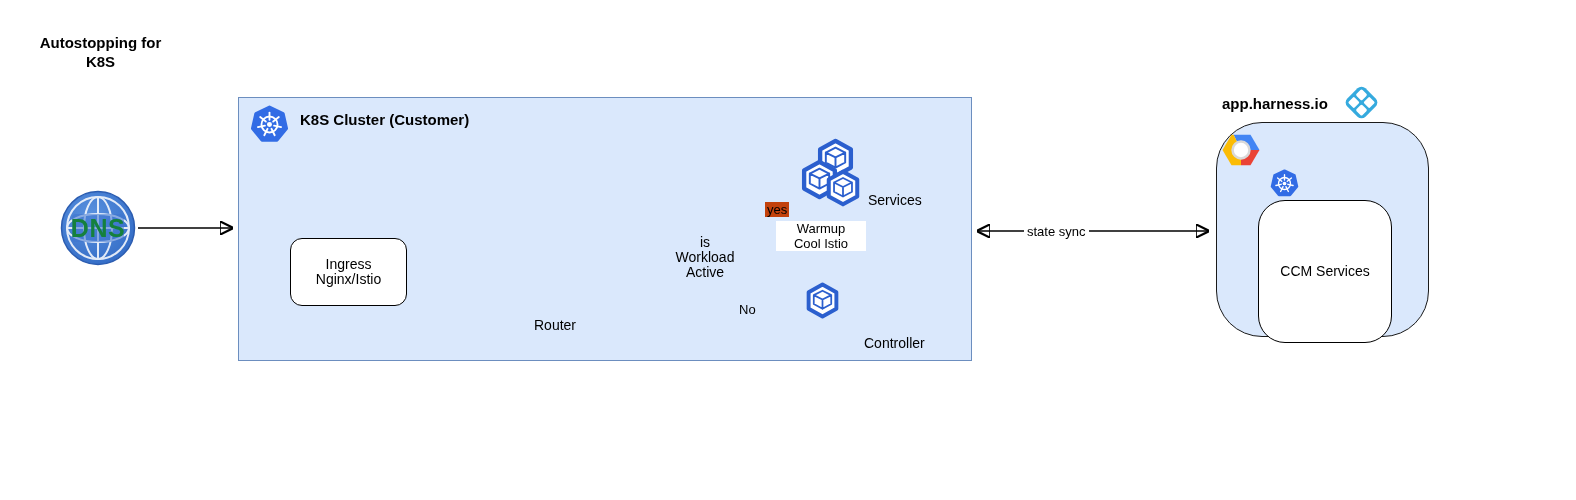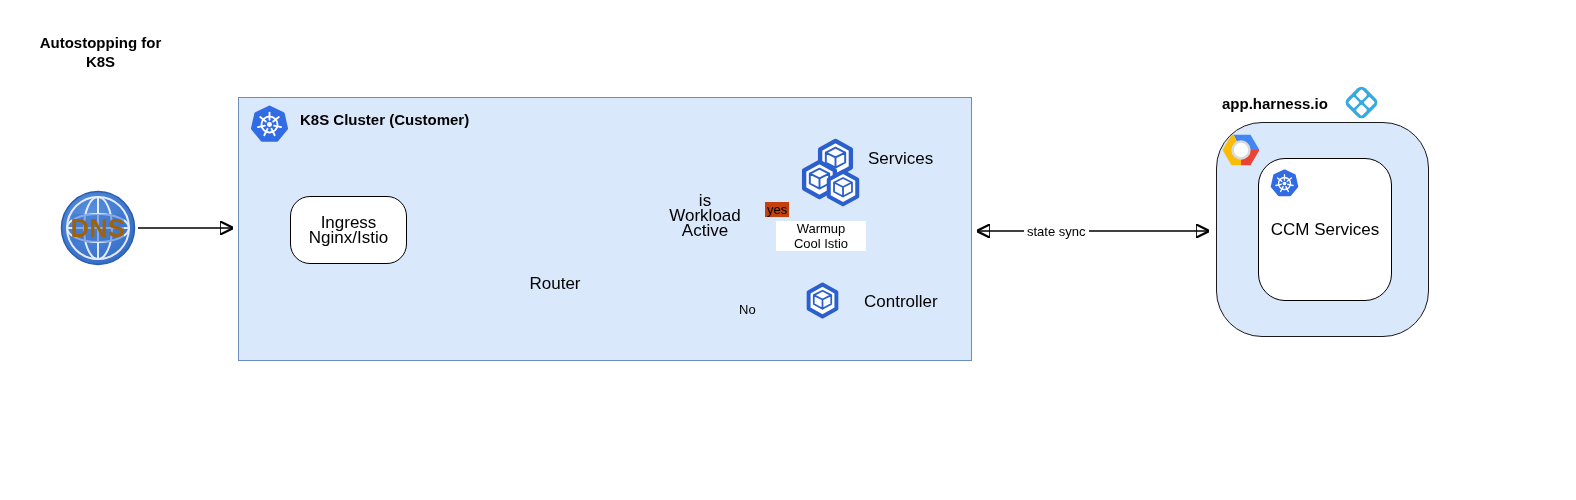--- a/index.html
+++ b/index.html
@@ -2,36 +2,36 @@
 <html><head>
 <meta charset="utf-8">
 <style>
   html,body{margin:0;padding:0;background:#ffffff;}
   #canvas{
     position:relative;width:1576px;height:500px;background:#ffffff;
     font-family:"Liberation Sans", sans-serif;color:#000;overflow:hidden;
   }
   .abs{position:absolute;}
   .pre{white-space:pre-line;}
-  .lbl{font-size:17px;line-height:15px;}
+  .lbl{font-size:14px;line-height:15px;margin-top:42px;}
   .center{display:flex;align-items:center;justify-content:center;text-align:center;}
 
   #page-title{left:18px;top:33px;width:165px;font-size:15px;line-height:19px;text-align:center;font-weight:bold;}
 
   
   #dns{left:60px;top:190px;width:76px;height:76px;}
   #dns .dns-label{position:absolute;inset:0;display:flex;align-items:center;justify-content:center;
-    color:#a16207;font-weight:bold;font-size:25px;letter-spacing:0.5px;}
+    color:#15803d;font-weight:bold;font-size:25px;letter-spacing:0.5px;}
 
   
   #cluster-box{left:238px;top:97px;width:734px;height:264px;background:#dae8fc;border:1.6px solid #6c8ebf;box-sizing:border-box;}
   #cluster-title{left:300px;top:111px;font-size:15px;font-weight:bold;text-align:center;}
   #k8s-icon-cluster{left:250px;top:105px;width:39px;height:39px;}
 
-  .node-box{background:#fff;border:1.6px solid #000;border-radius:20px;box-sizing:border-box;}
+  .node-box{background:#fff;border:1.6px solid #000;border-radius:12px;box-sizing:border-box;}
   #ingress-box{left:290px;top:196px;width:117px;height:68px;}
   #envoy-box{left:468px;top:196px;width:118px;height:68px;}
   #router-label{left:496px;top:276px;width:118px;text-align:center;}
 
   #diamond-label{left:653px;top:193px;width:104px;text-align:center;}
 
   #services-icon{left:798px;top:136px;width:66px;height:72px;}
   #services-label{left:868px;top:151px;}
   #controller-icon{left:804px;top:282px;width:37px;height:37px;}
   #controller-label{left:864px;top:294px;}

